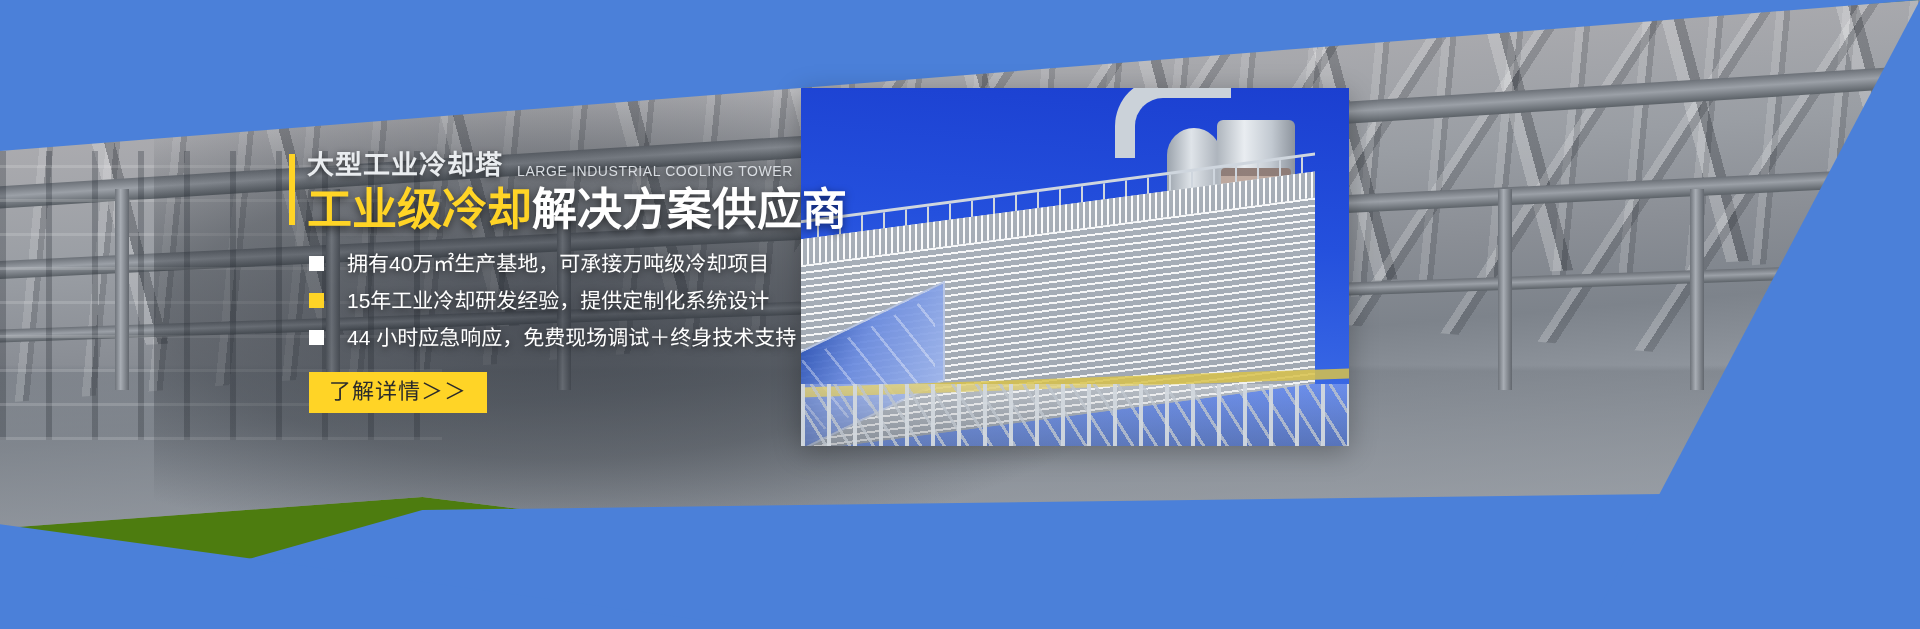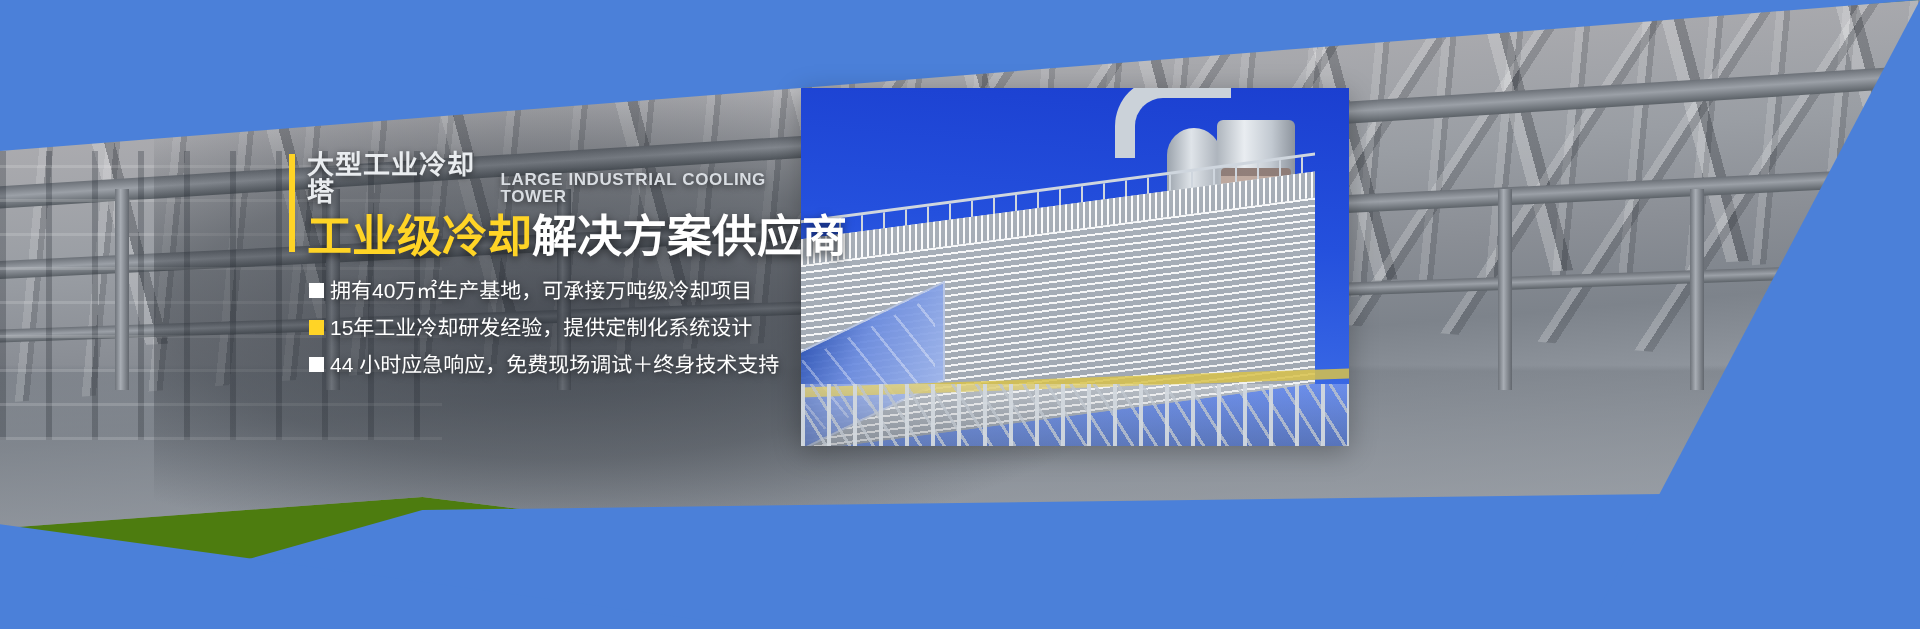--- a/index.html
+++ b/index.html
@@ -124,33 +124,33 @@
     padding-left:18px;position:relative;margin-bottom:6px;
   }
   .eyebrow::before{
     content:"";position:absolute;left:0;top:2px;bottom:-46px;width:6px;background:#ffd426;
   }
   .eyebrow-cn{
     font-size:27px;font-weight:700;color:#e9ecef;letter-spacing:1px;
     text-shadow:0 2px 6px rgba(0,0,0,.55);line-height:1;
   }
   .eyebrow-en{
-    font-size:17px;font-weight:700;color:#d9dde2;letter-spacing:.6px;
+    font-size:14px;font-weight:400;color:#d9dde2;letter-spacing:.6px;
     text-shadow:0 2px 6px rgba(0,0,0,.55);line-height:1;padding-bottom:1px;
   }
   .headline{
     padding-left:18px;font-size:45px;font-weight:800;line-height:1.12;
     white-space:nowrap;text-shadow:0 3px 9px rgba(0,0,0,.6);margin-bottom:18px;
   }
   .headline .hl-y{color:#ffd426;margin-top:36px;}
   .headline .hl-w{color:#ffffff;}
 
   .bullets{padding-left:20px;margin:0 0 24px 0;list-style:none;}
   .bullets li{
-    display:flex;align-items:center;gap:6px;
+    display:flex;align-items:center;gap:23px;
     font-size:21px;color:#ffffff;line-height:1;margin-bottom:16px;
     text-shadow:0 2px 7px rgba(0,0,0,.6);white-space:nowrap;
   }
   .bullets li .sq{width:15px;height:15px;flex:0 0 15px;display:block;}
   .sq.white{background:#ffffff;}
   .sq.yellow{background:#ffd426;}
 
   .cta{
     margin-left:20px;display:inline-block;border:0;cursor:pointer;
     background:#ffd426;color:#2b2b2b;font-size:22px;font-weight:400;
@@ -306,15 +306,16 @@
       <li>
         <span class="sq yellow"></span>
         <span>15年工业冷却研发经验，提供定制化系统设计</span>
       </li>
       <li>
         <span class="sq white"></span>
         <span>44 小时应急响应，免费现场调试＋终身技术支持</span>
       </li>
     </ul>
 
+    <button class="cta">了解详情＞＞</button>
   </div>
 
 </div>
 
 </body></html>

